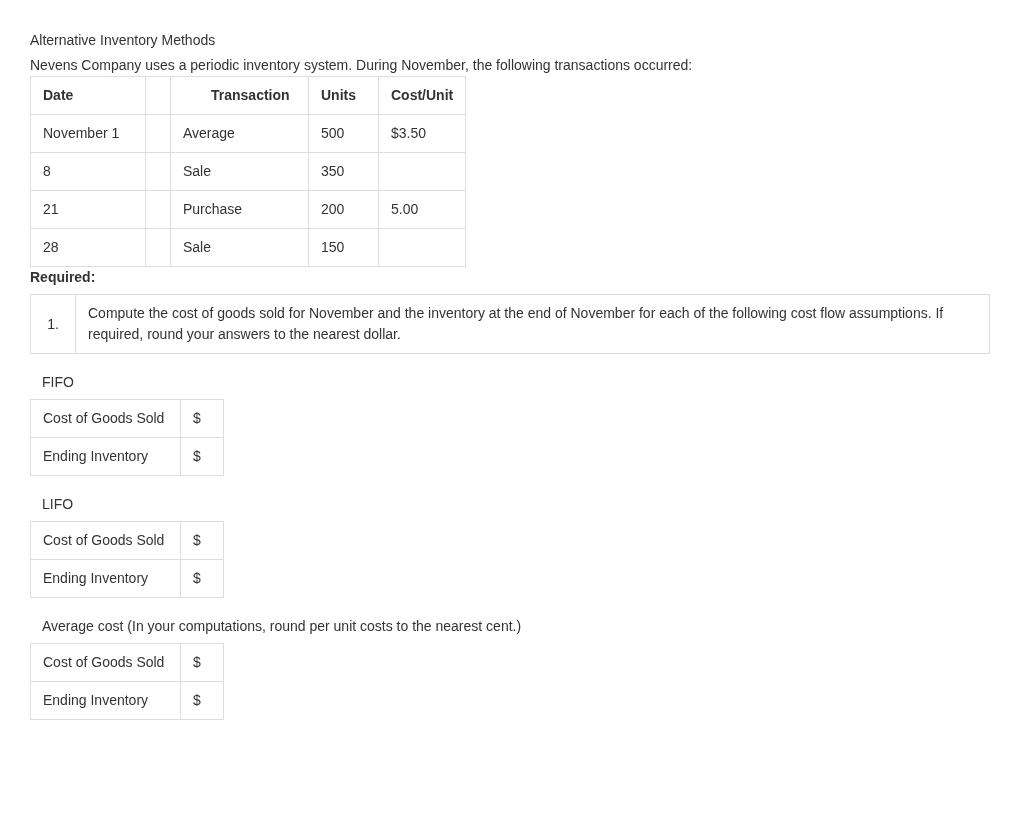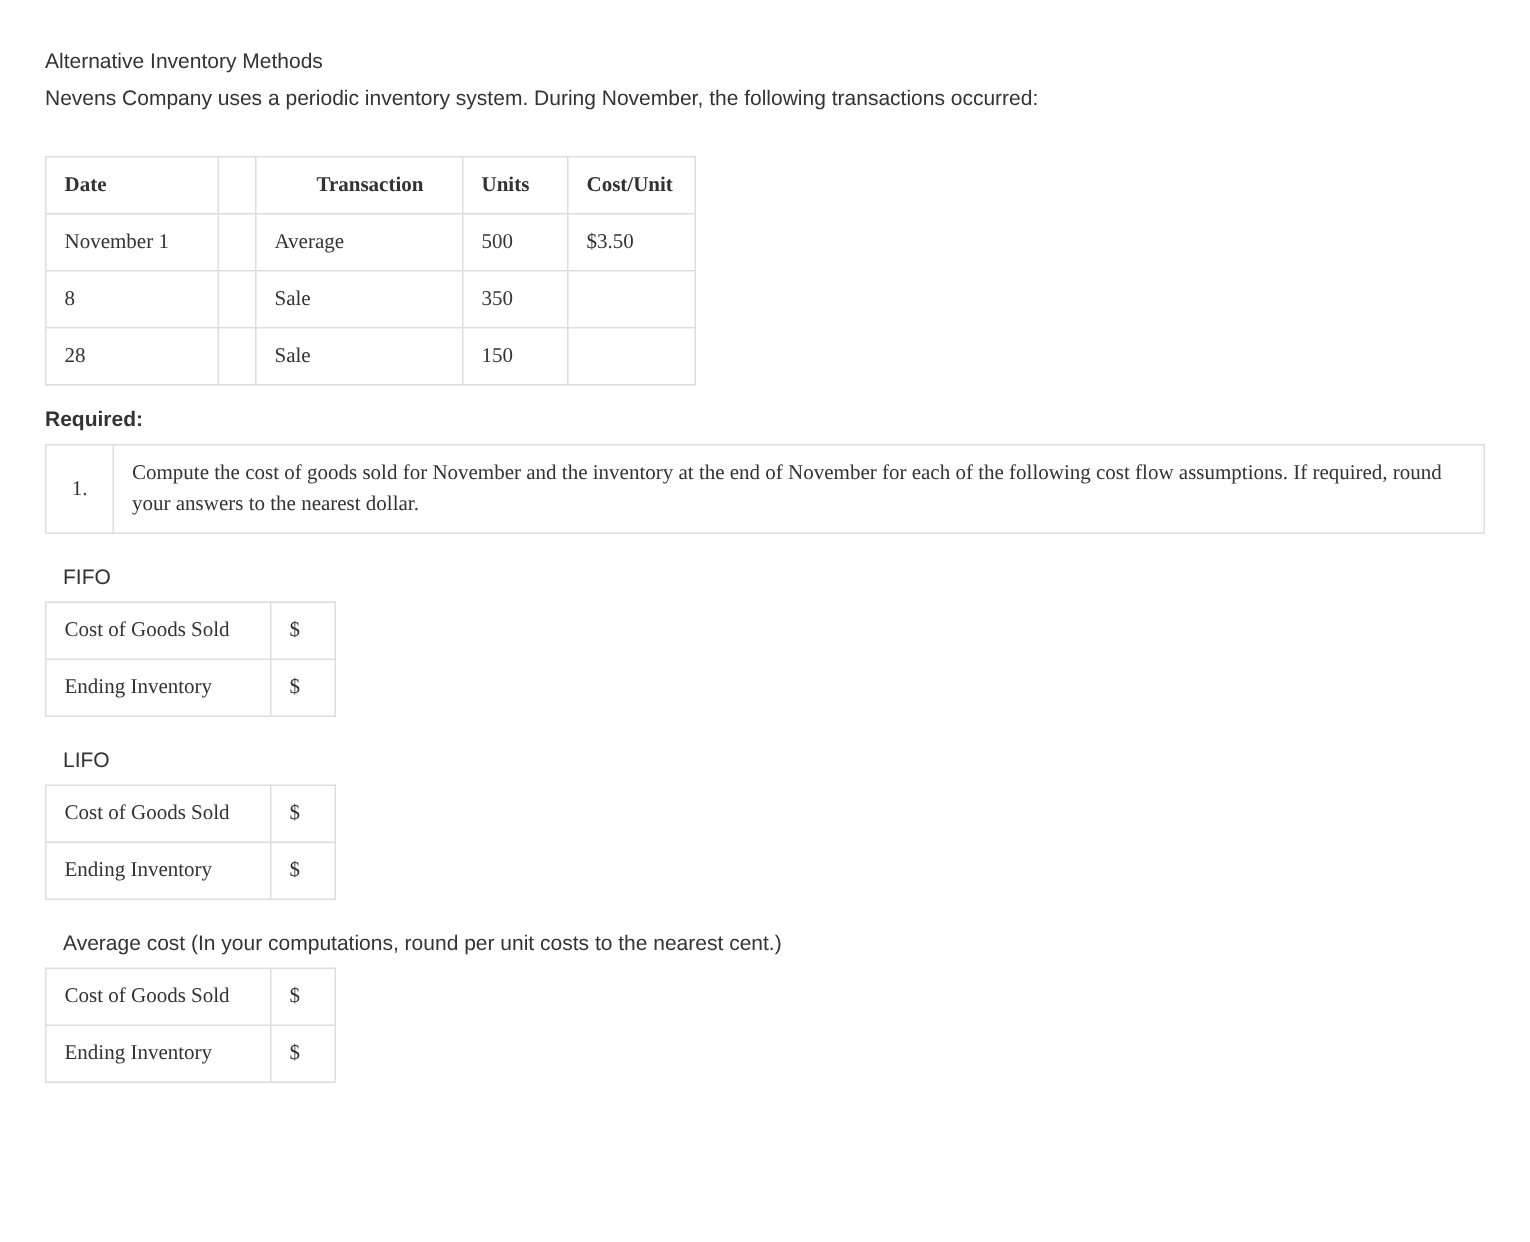--- a/index.html
+++ b/index.html
@@ -8,26 +8,25 @@
     color: #333;
     margin: 0;
     padding: 30px;
     background: #fff;
     line-height: 1.5;
   }
   .title-line {
     margin-bottom: 4px;
   }
   .intro-line {
-    margin-bottom: 28px;
+    margin-bottom: 0;
   }
   table {
     border-collapse: collapse;
-    margin-bottom: 12px;
-    font-family: Liberation Serif, serif;
+    margin-bottom: 0;
   }
   .trans-table th, .trans-table td {
     border: 1px solid #ddd;
     padding: 8px 12px;
     text-align: left;
     font-weight: normal;
     vertical-align: middle;
   }
   .trans-table th {
     font-weight: 600;
@@ -83,20 +82,27 @@
     <td>$3.50</td>
   </tr>
   <tr>
     <td>8</td>
     <td></td>
     <td>Sale</td>
     <td>350</td>
     <td></td>
   </tr>
   <tr>
+    <td>21</td>
+    <td></td>
+    <td>Purchase</td>
+    <td>200</td>
+    <td>5.00</td>
+  </tr>
+  <tr>
     <td>28</td>
     <td></td>
     <td>Sale</td>
     <td>150</td>
     <td></td>
   </tr>
 </tbody>
   </table>
 
 <div class="required-label">Required:</div>

